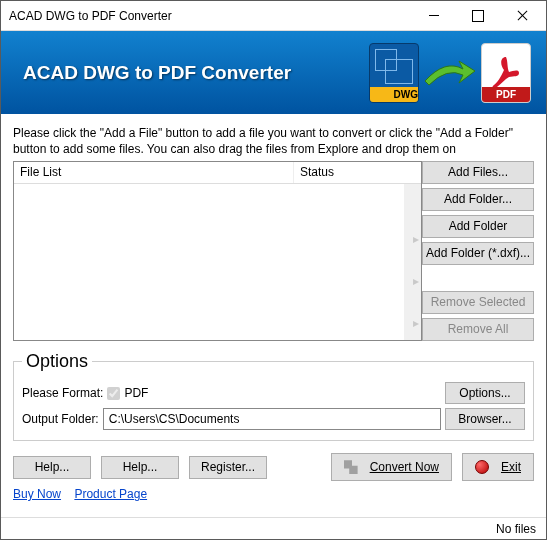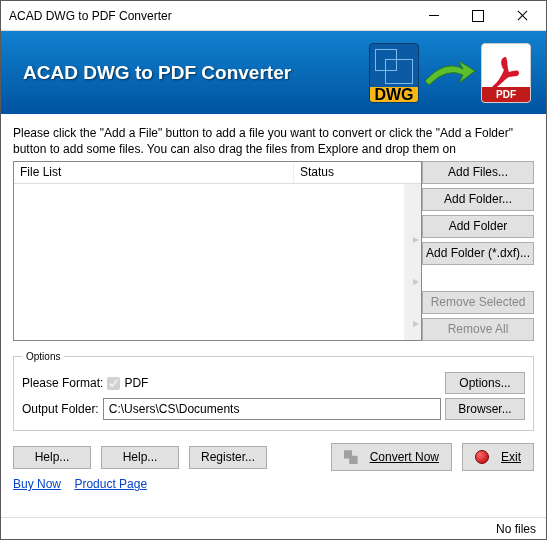--- a/index.html
+++ b/index.html
@@ -12,40 +12,40 @@
 .close { position: relative; }
 .close::before, .close::after { content: ""; position: absolute; width: 13px; border-top: 1px solid #000; }
 .close::before { transform: rotate(45deg); } .close::after { transform: rotate(-45deg); }
 .banner { height: 83px; background: linear-gradient(#1181cf, #0053a0); display: flex; align-items: center; padding: 0 15px 0 22px; position: relative; }
 .banner-title { color: #fff; font-size: 19px; font-weight: bold; text-shadow: 1px 1px 2px rgba(0,0,0,.5); }
 .icons { margin-left: auto; display: flex; align-items: center; gap: 4px; }
 .sq { width: 50px; height: 60px; border-radius: 4px; position: relative; }
 .dwg-ic { background: #0b5aa4; border: 1px solid #063a6c; }
 .dwg-ic::before { content:""; position:absolute; left:5px; top:5px; width:20px; height:20px; border:1px solid #7fb8ea; }
 .dwg-ic::after { content:""; position:absolute; left:15px; top:15px; right:5px; bottom:18px; border:1px solid #7fb8ea; }
-.dwg-lab { position:absolute; bottom:0; left:0; right:0; height:15px; background:#f7b817; color:#000; font-size:16px; font-weight:bold; text-align:center; line-height:15px; border-radius:0 0 3px 3px; }
+.dwg-lab { position:absolute; bottom:0; left:0; right:0; height:15px; background:#f7b817; color:#000; font-size:10px; font-weight:bold; text-align:right; line-height:15px; border-radius:0 0 3px 3px; }
 .arrow svg { display:block; }
 .pdf-ic { background:#fff; border:1px solid #ccc; display:flex; align-items:center; justify-content:center; flex-direction:column; }
 .pdf-ic svg { display:block; }
 .pdf-lab { position:absolute; bottom:0; left:0; right:0; height:15px; background:#c11a1a; color:#fff; font-size:10px; font-weight:bold; text-align:center; line-height:15px; border-radius:0 0 3px 3px; }
 .content { flex:1; padding: 12px 12px 0 12px; display:flex; flex-direction:column; color:#000; }
 .instr { font-size:12px; line-height:1.3; margin-bottom:4px; }
 .row1 { display:flex; }
 .filelist { flex:1; border:1px solid #888; height:180px; background:#fff; position:relative; }
 .fl-head { height:22px; display:flex; border-bottom:1px solid #ddd; }
 .fl-head div { padding:3px 6px; font-size:12px; }
 .fl-head .c1 { width:280px; border-right:1px solid #eee; }
 .fl-head .c2 { flex:1; }
 .scroll { position:absolute; right:0; top:22px; bottom:0; width:17px; background:#f0f0f0; }
 .sbtns { display:flex; flex-direction:column; gap:4px; width:112px; }
 .btn { height:23px; background:#e1e1e1; border:1px solid #adadad; font-size:12px; text-align:center; line-height:21px; cursor:default; }
 .btn.dis { color:#888; }
 .sbtns .spacer { flex:1; }
 fieldset { border:1px solid #ccc; margin-top:10px; padding:8px 8px 8px 8px; }
-fieldset legend { font-size:10px; padding:0 4px; }
+fieldset legend { font-size:18px; padding:0 4px; }
 .optrow { display:flex; align-items:center; gap:4px; height:26px; }
 .optrow label { font-size:12px; }
 .chk { width:13px; height:13px; accent-color:#888; }
 .folder-in { flex:1; height:22px; border:1px solid #888; padding:0 5px; font-size:12px; background:#fff; }
 .rightbtn { width:80px; height:22px; margin-left:auto; background:#e1e1e1; border:1px solid #adadad; font-size:12px; }
 .botrow { display:flex; align-items:center; gap:10px; margin-top:12px; }
 .botrow .btn { width:78px; }
 .botrow .gap { flex:1; }
 .convert, .exit { height:28px; display:flex; align-items:center; justify-content:center; gap:12px; background:#e1e1e1; border:1px solid #adadad; padding:0 12px; font-size:12px;text-decoration:underline; }
 .convert .cic { width:14px; height:14px; background:#a0a0a0; clip-path: polygon(0 0,60% 0,60% 40%,100% 40%,100% 100%,40% 100%,40% 60%,0 60%); }

